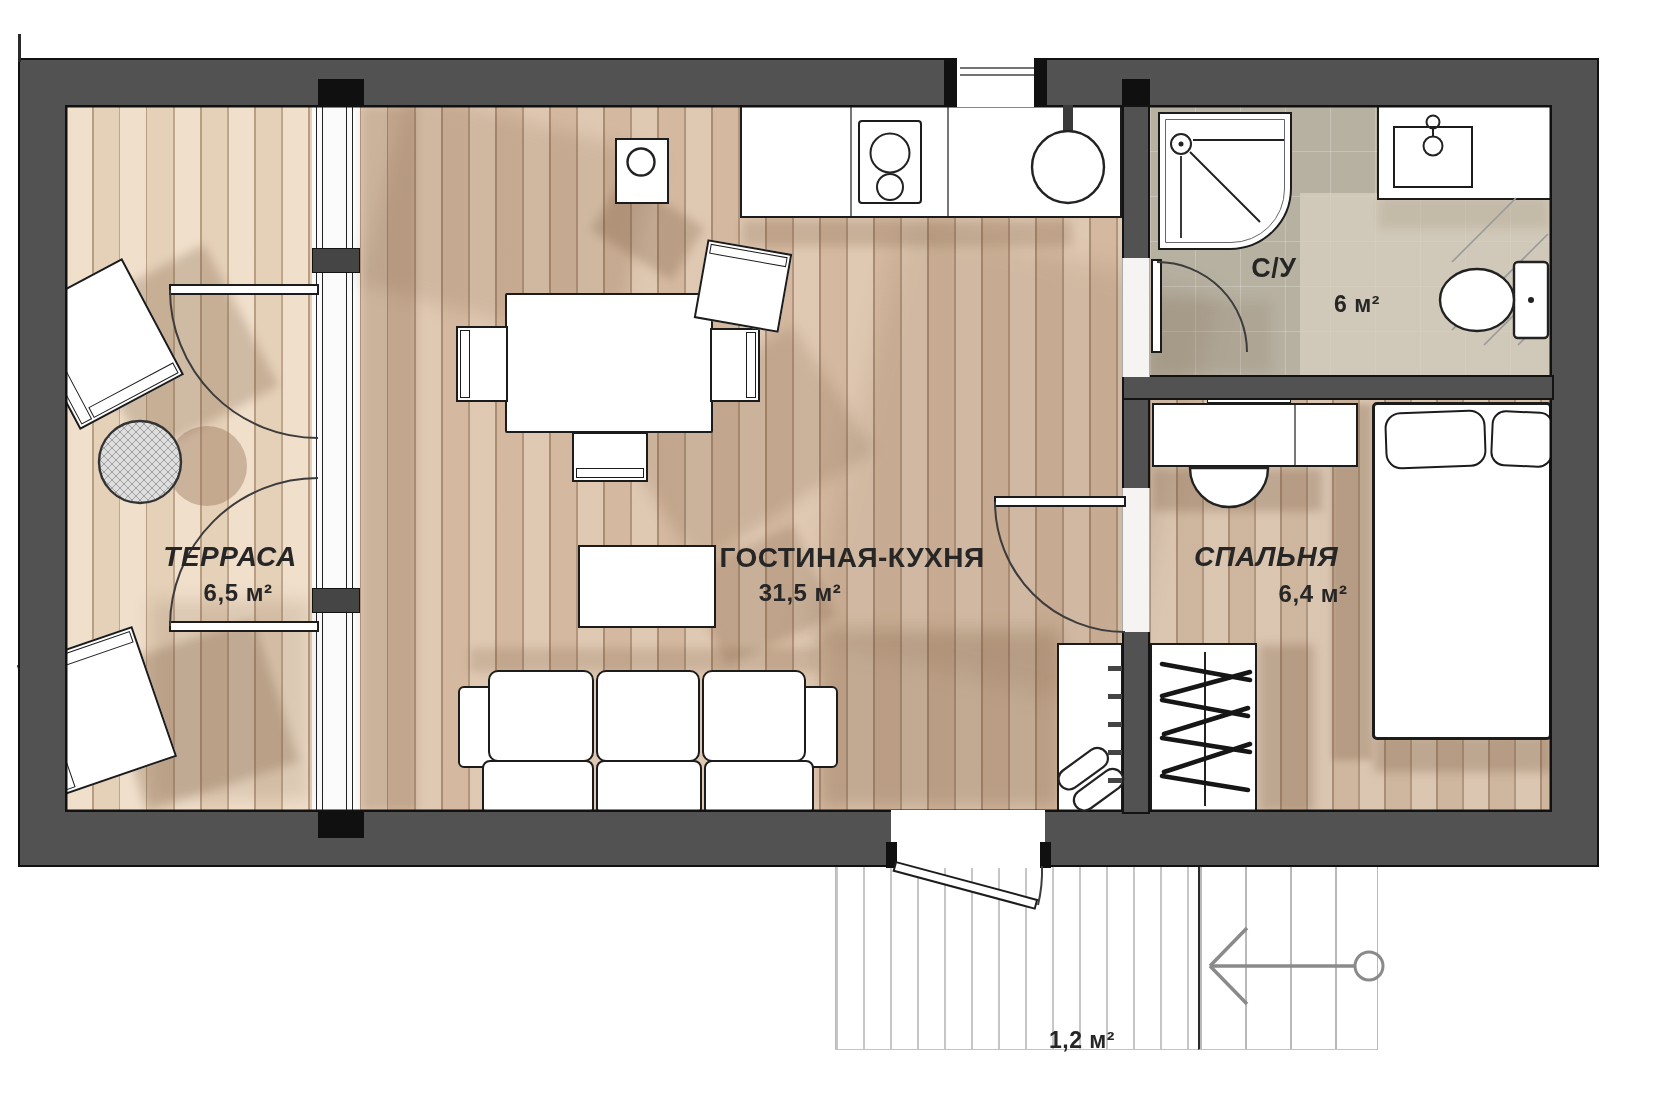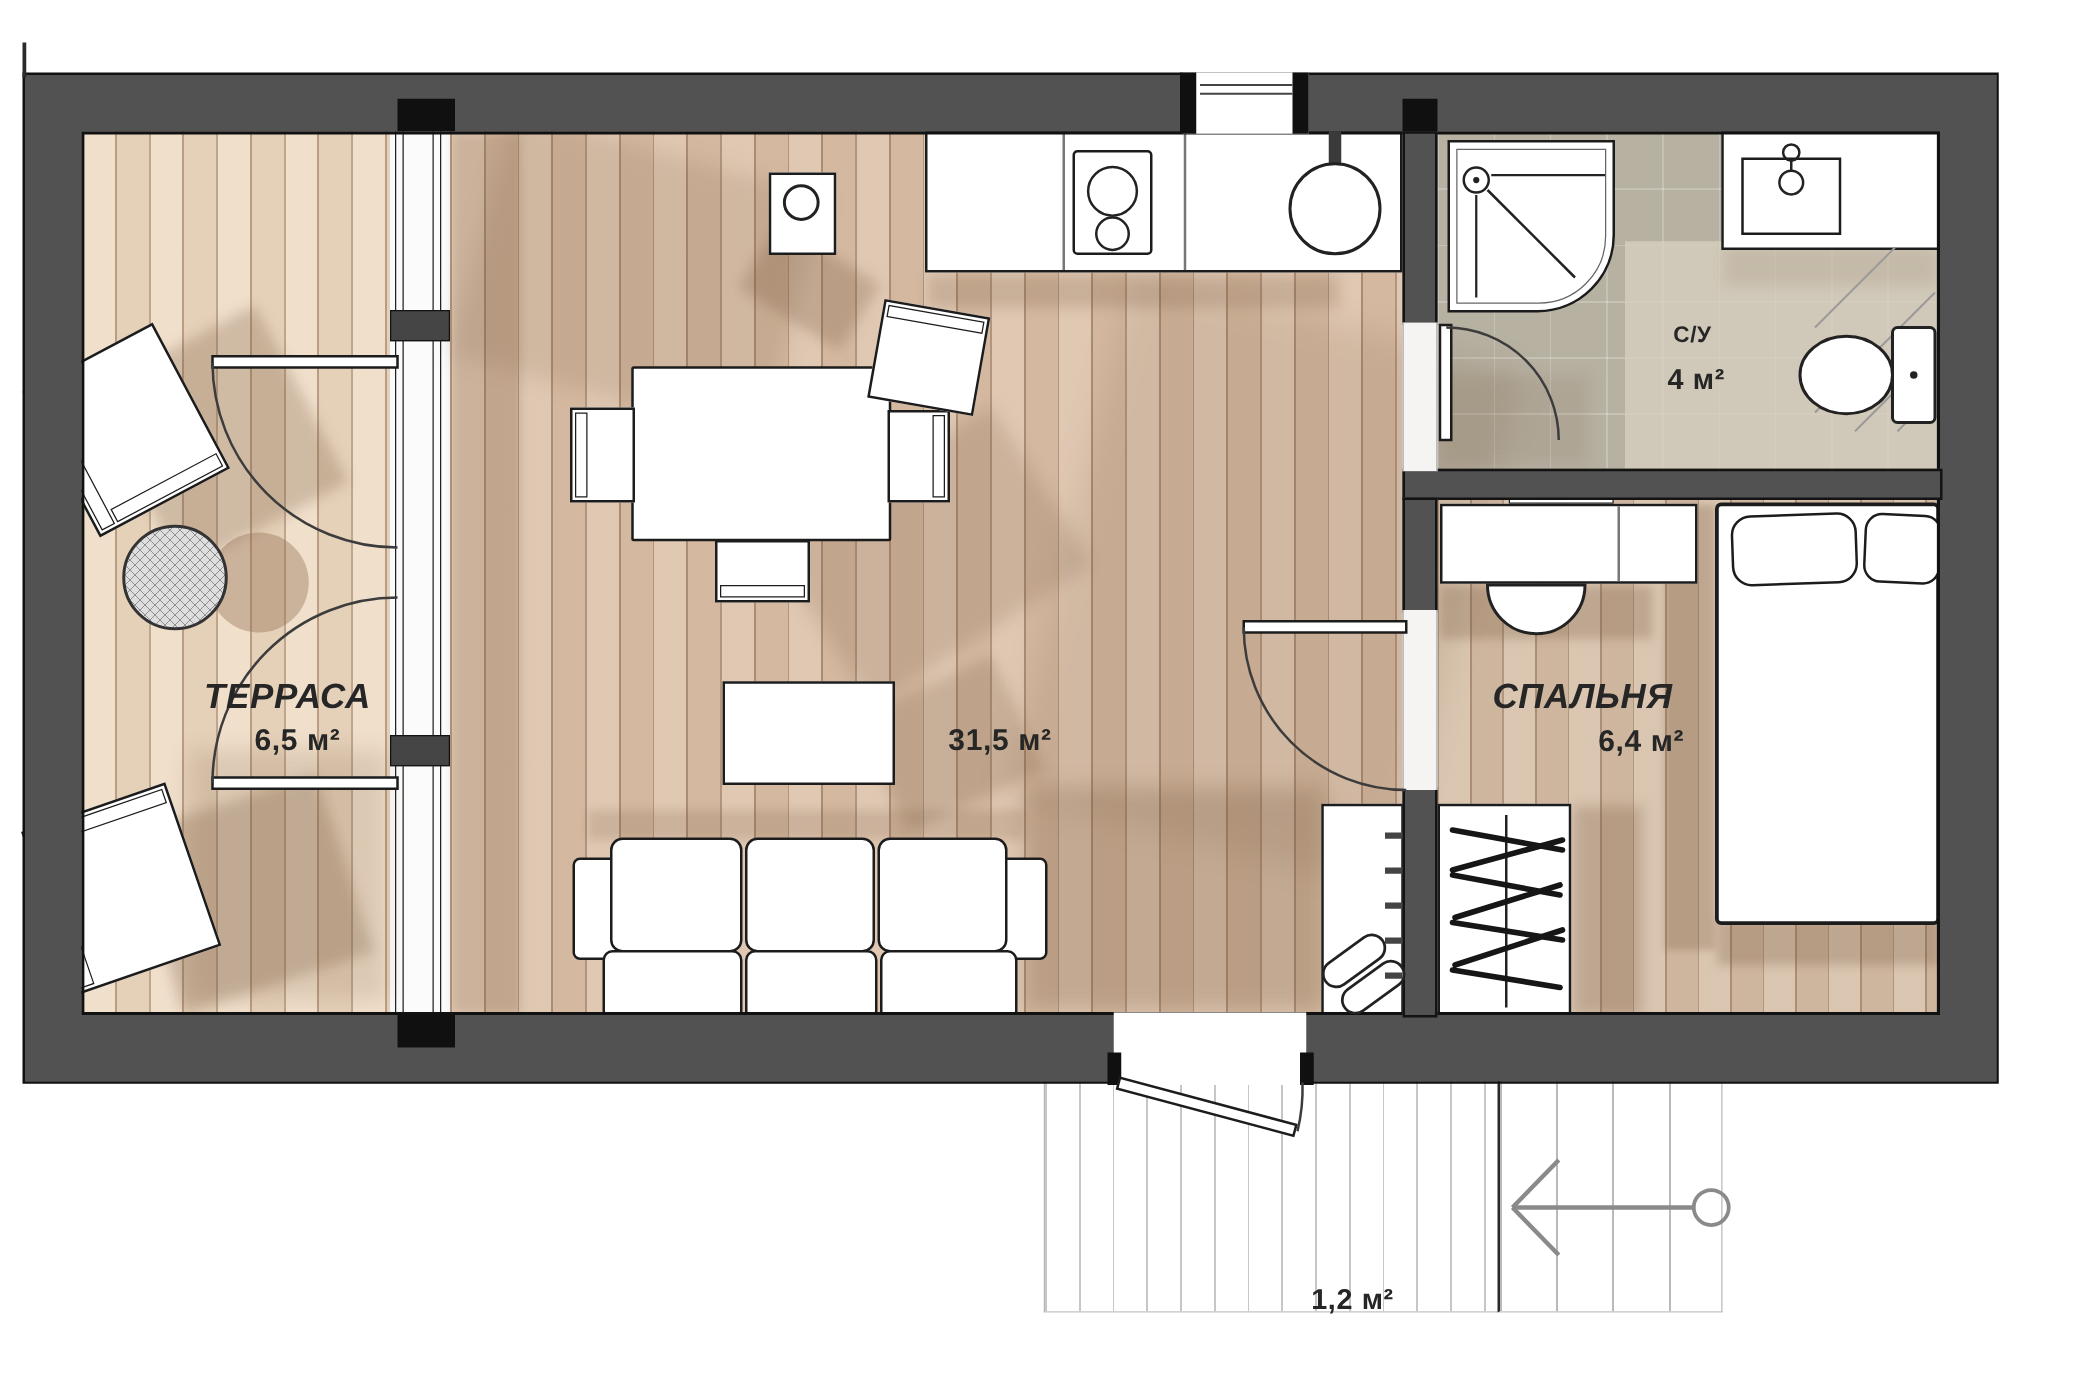--- a/index.html
+++ b/index.html
@@ -244,23 +244,24 @@
       <line x1="1356" y1="966" x2="1210" y2="966"></line>
       <line x1="1210" y1="966" x2="1247" y2="928"></line>
       <line x1="1210" y1="966" x2="1247" y2="1004"></line>
       <circle cx="1369" cy="966" r="14" stroke-width="3"></circle>
     </g>
   </svg>
 
   <div class="label room-name" style="left:230px;top:557px;font-style:italic;">ТЕРРАСА</div>
   <div class="label room-area" style="left:238px;top:593px;">6,5 м²</div>
 
+  <div class="label room-name" style="left:852px;top:558px;">ГОСТИНАЯ-КУХНЯ</div>
   <div class="label room-area" style="left:800px;top:593px;">31,5 м²</div>
 
   <div class="label room-name" style="left:1266px;top:557px;font-style:italic;">СПАЛЬНЯ</div>
   <div class="label room-area" style="left:1313px;top:594px;">6,4 м²</div>
 
-  <div class="label room-name" style="left:1354px;top:268px;font-size:18px;">С/У</div>
-  <div class="label room-area" style="left:1357px;top:304px;font-size:23px;">4 м²</div>
+  <div class="label room-name" style="left:1274px;top:268px;font-size:27px;">С/У</div>
+  <div class="label room-area" style="left:1357px;top:304px;font-size:23px;">6 м²</div>
 
   <div class="label room-area" style="left:1082px;top:1040px;font-size:23px;">1,2 м²</div>
 
 </div>
 
 </body></html>

